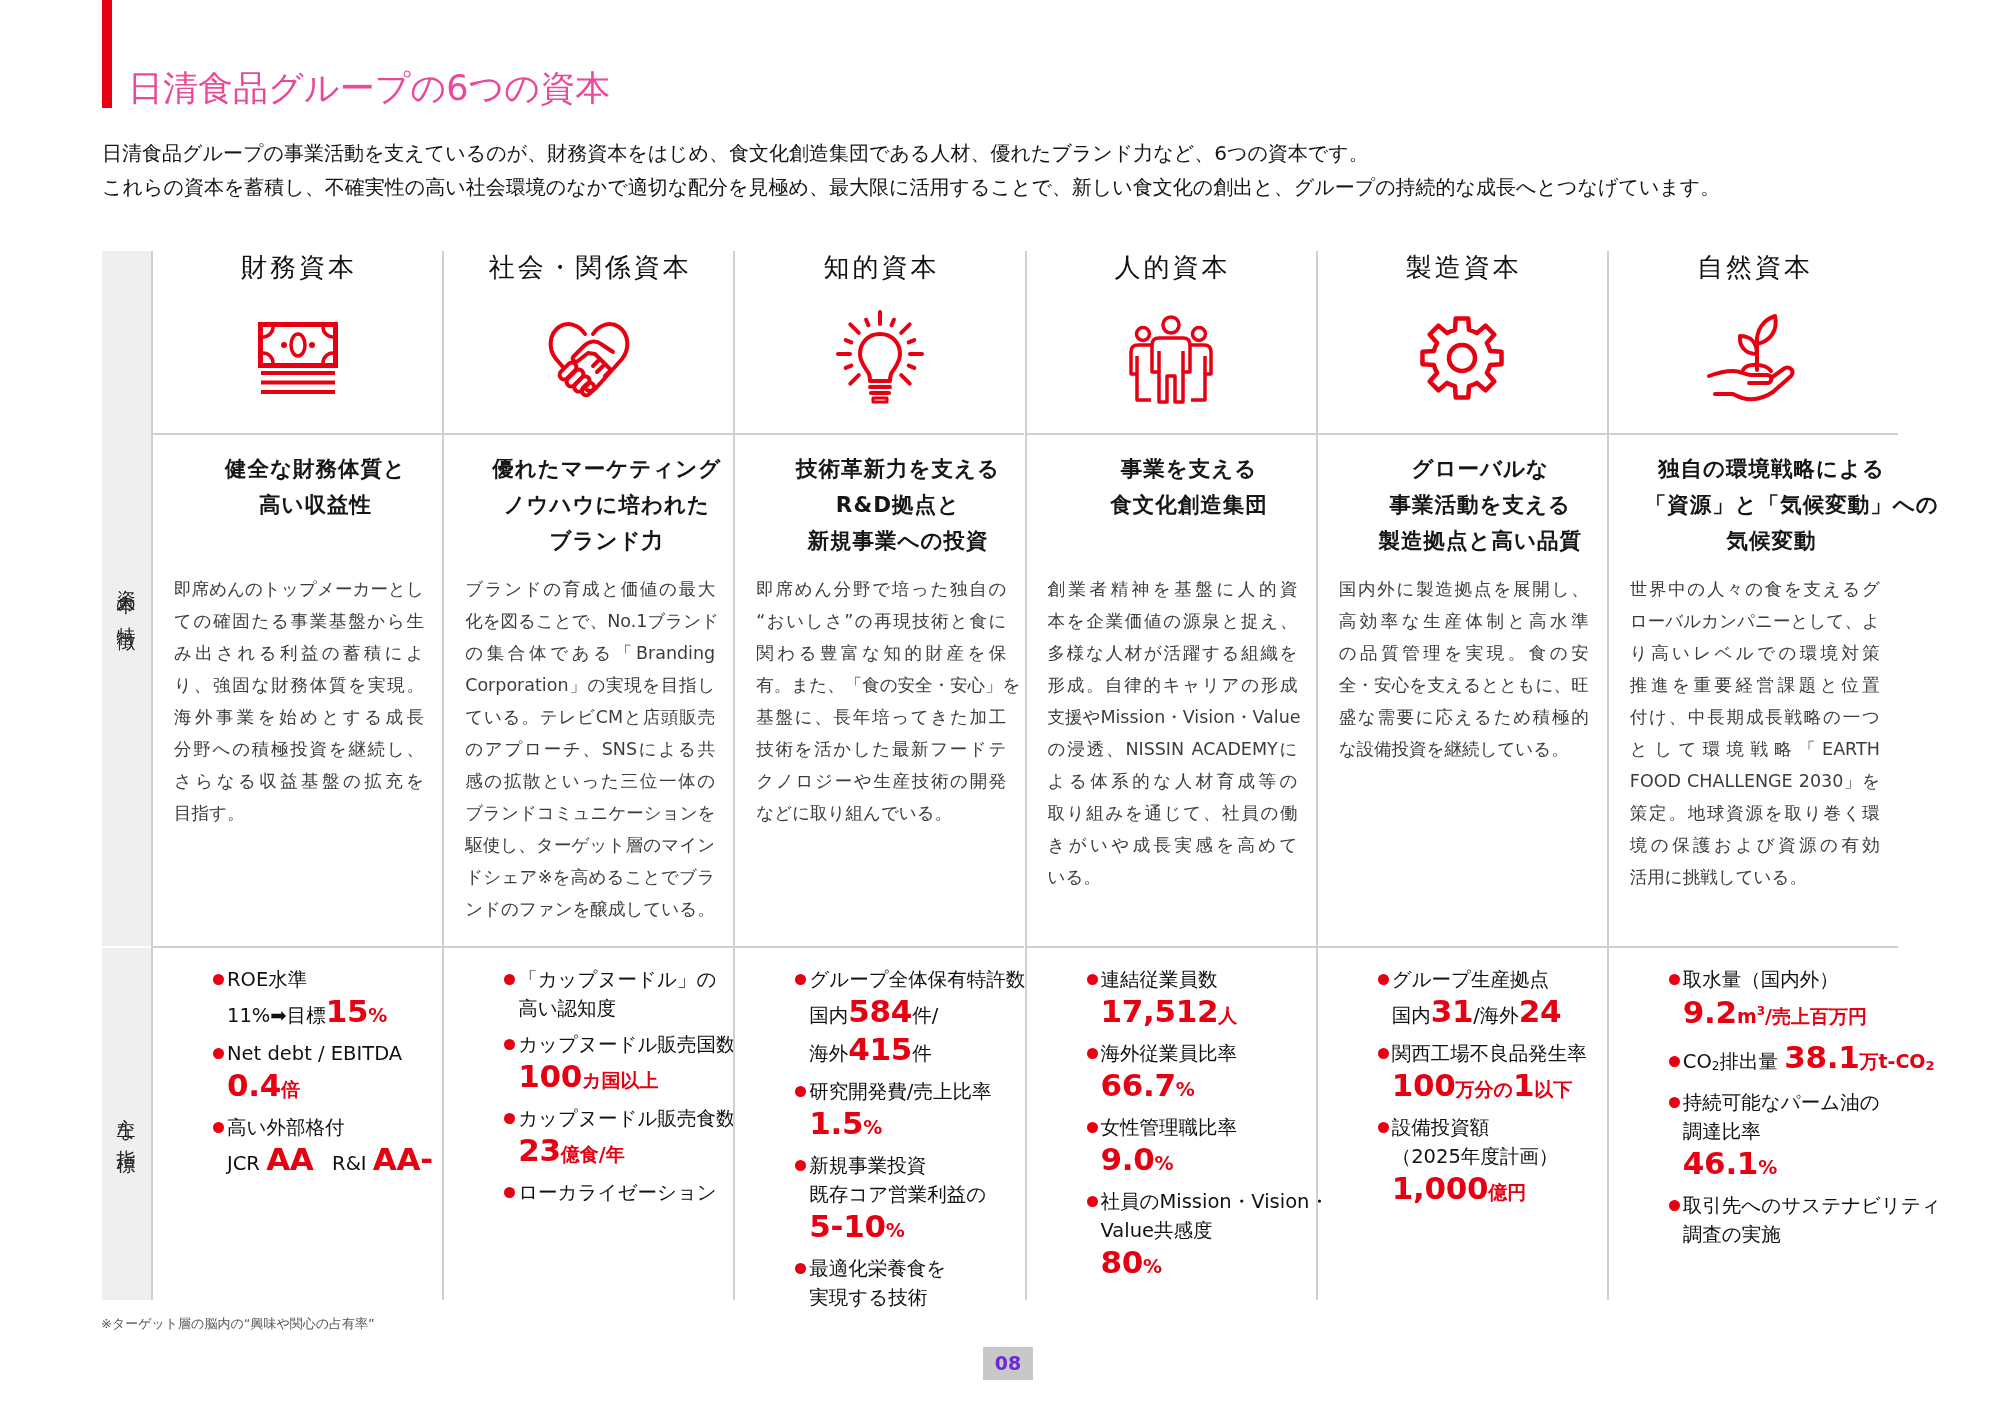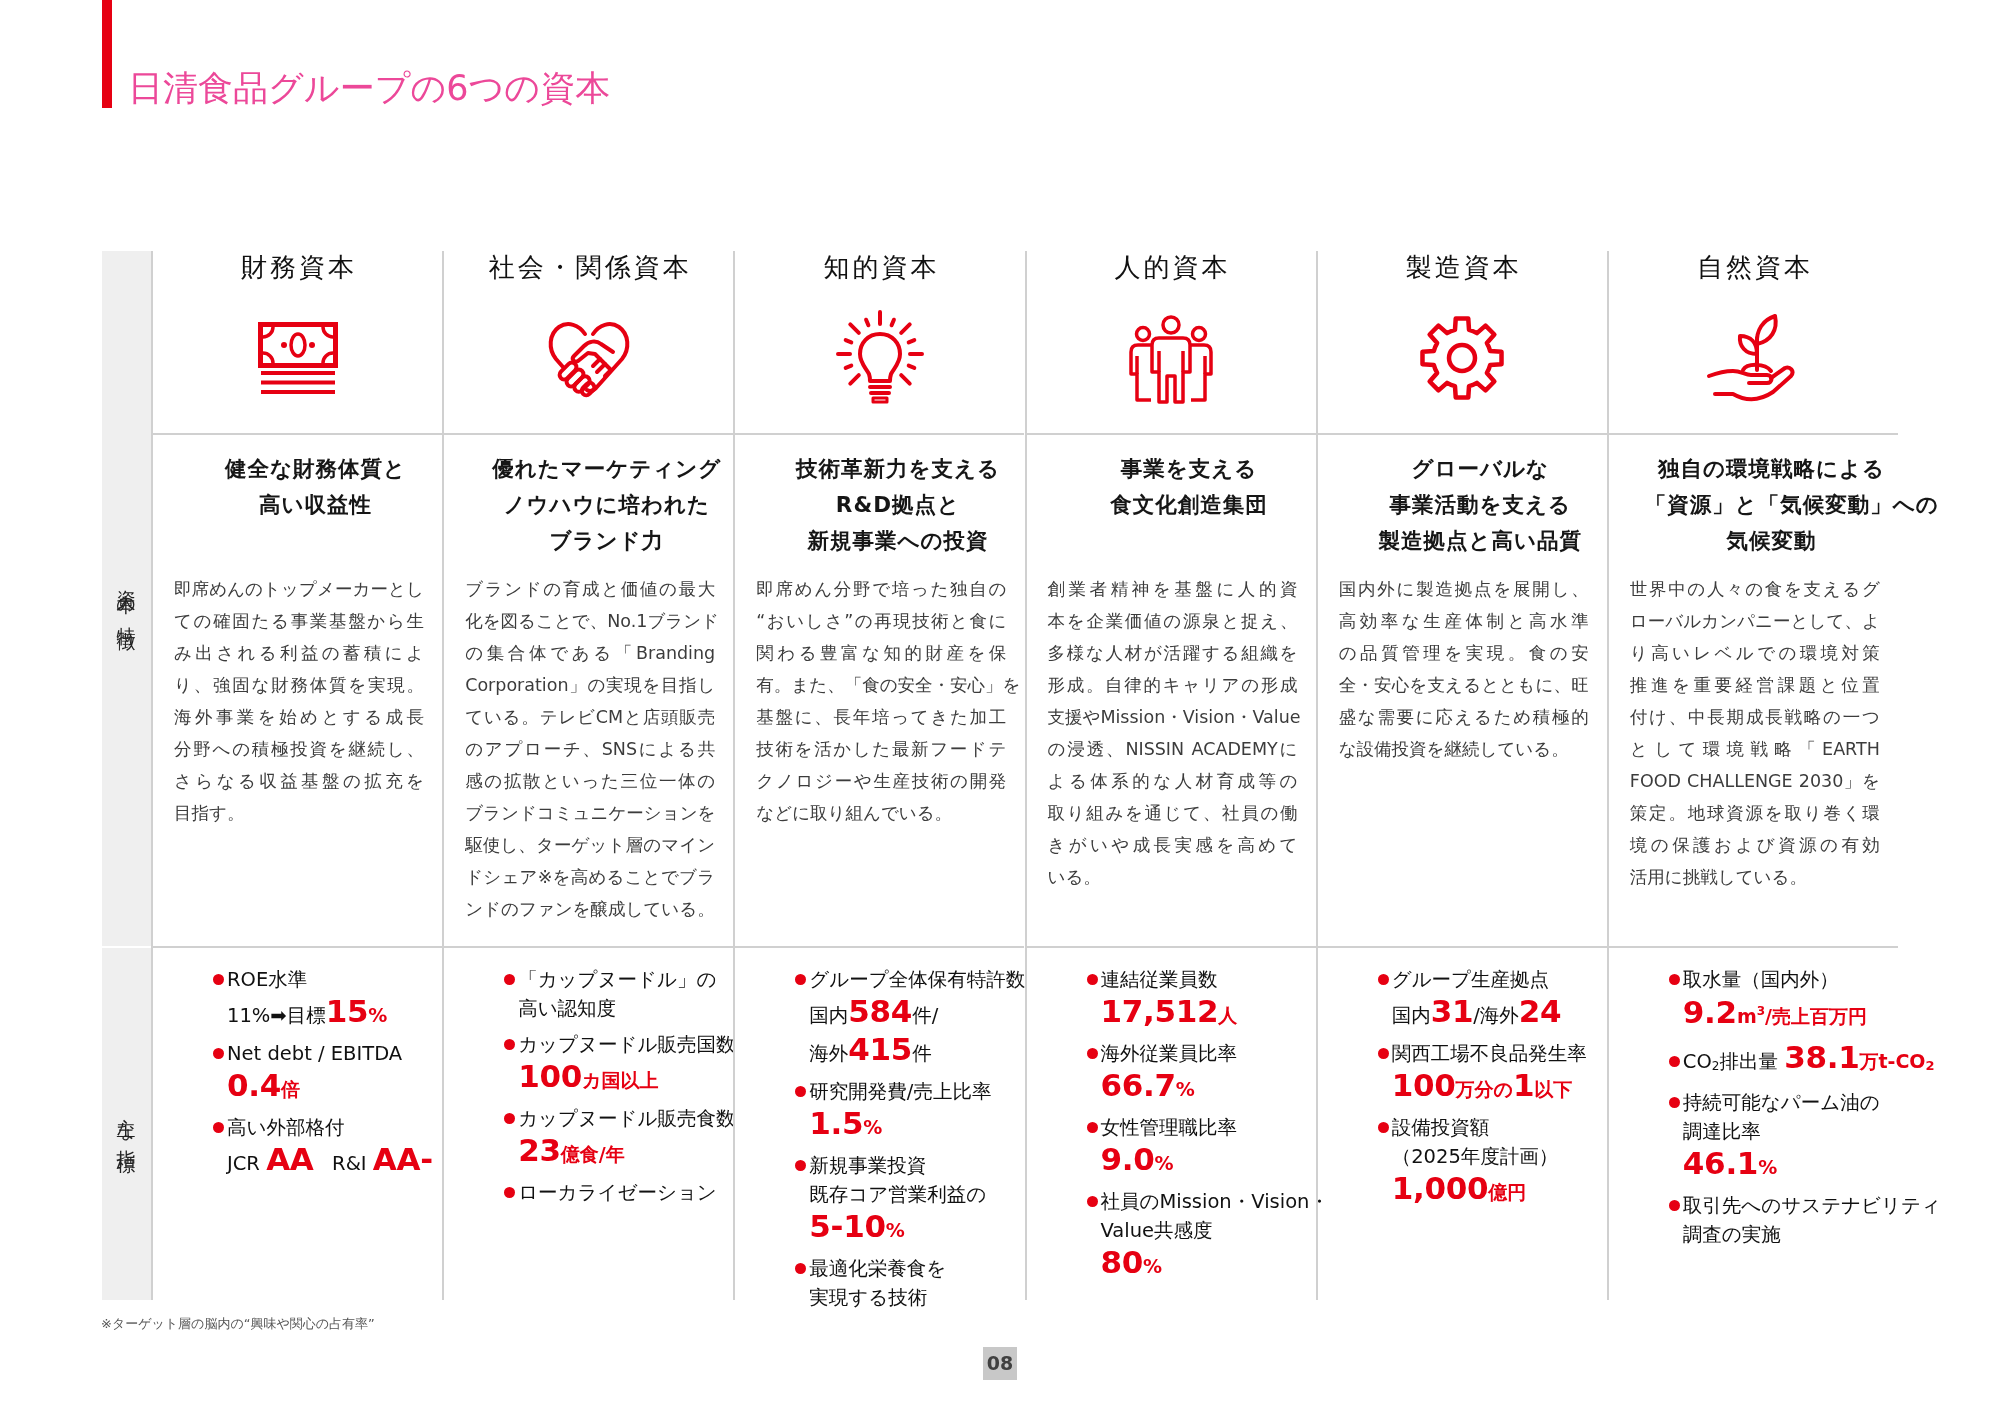--- a/index.html
+++ b/index.html
@@ -47,29 +47,33 @@
   .bullet { display:inline-block; width:11px; height:11px; border-radius:50%; background:#e60012;
             margin-right:3px; position:relative; top:-2px; vertical-align:middle; }
   .seg-text { font-size:19.5px; color:#111; }
   .seg-big { font-size:31px; font-weight:bold; color:#e60012; letter-spacing:-0.3px; }
   .seg-unit { font-size:19px; font-weight:bold; color:#e60012; }
   .seg-sub { font-size:12px; color:#111; vertical-align:-2px; }
   .seg-unit-sub { font-size:13px; font-weight:bold; color:#e60012; vertical-align:-2px; }
   .seg-unit-sup { font-size:12px; font-weight:bold; color:#e60012; vertical-align:8px; }
 
   .footnote { position:absolute; left:101px; top:1315px; font-size:13px; line-height:18px; color:#555; white-space:nowrap; }
-  .pagenum { position:absolute; left:983px; top:1347px; width:34px; height:33px; background:#c8c8c8; color:#404040;
+  .pagenum { position:absolute; left:983px; top:1347px; width:50px; height:33px; background:#c8c8c8; color:#6d28d9;
              font-size:19px; font-weight:bold; line-height:33px; text-align:center; }
 </style>
 </head>
 <body>
 
 <div class="page">
   <div class="redbar"></div>
   <div class="title">日清食品グループの6つの資本</div>
+  <div class="intro">
+    <div>日清食品グループの事業活動を支えているのが、財務資本をはじめ、食文化創造集団である人材、優れたブランド力など、6つの資本です。</div>
+    <div>これらの資本を蓄積し、不確実性の高い社会環境のなかで適切な配分を見極め、最大限に活用することで、新しい食文化の創出と、グループの持続的な成長へとつなげています。</div>
+  </div>
 
   <div class="table" id="capitals-table">
     <div class="labcell l1">
       <span class="vlabel">資本の特徴</span>
     </div>
     <div class="labcell l2">
       <span class="vlabel">主な指標</span>
     </div>
   <div class="col" style="left: 49px;">
         <div class="cap-name">財務資本</div>

